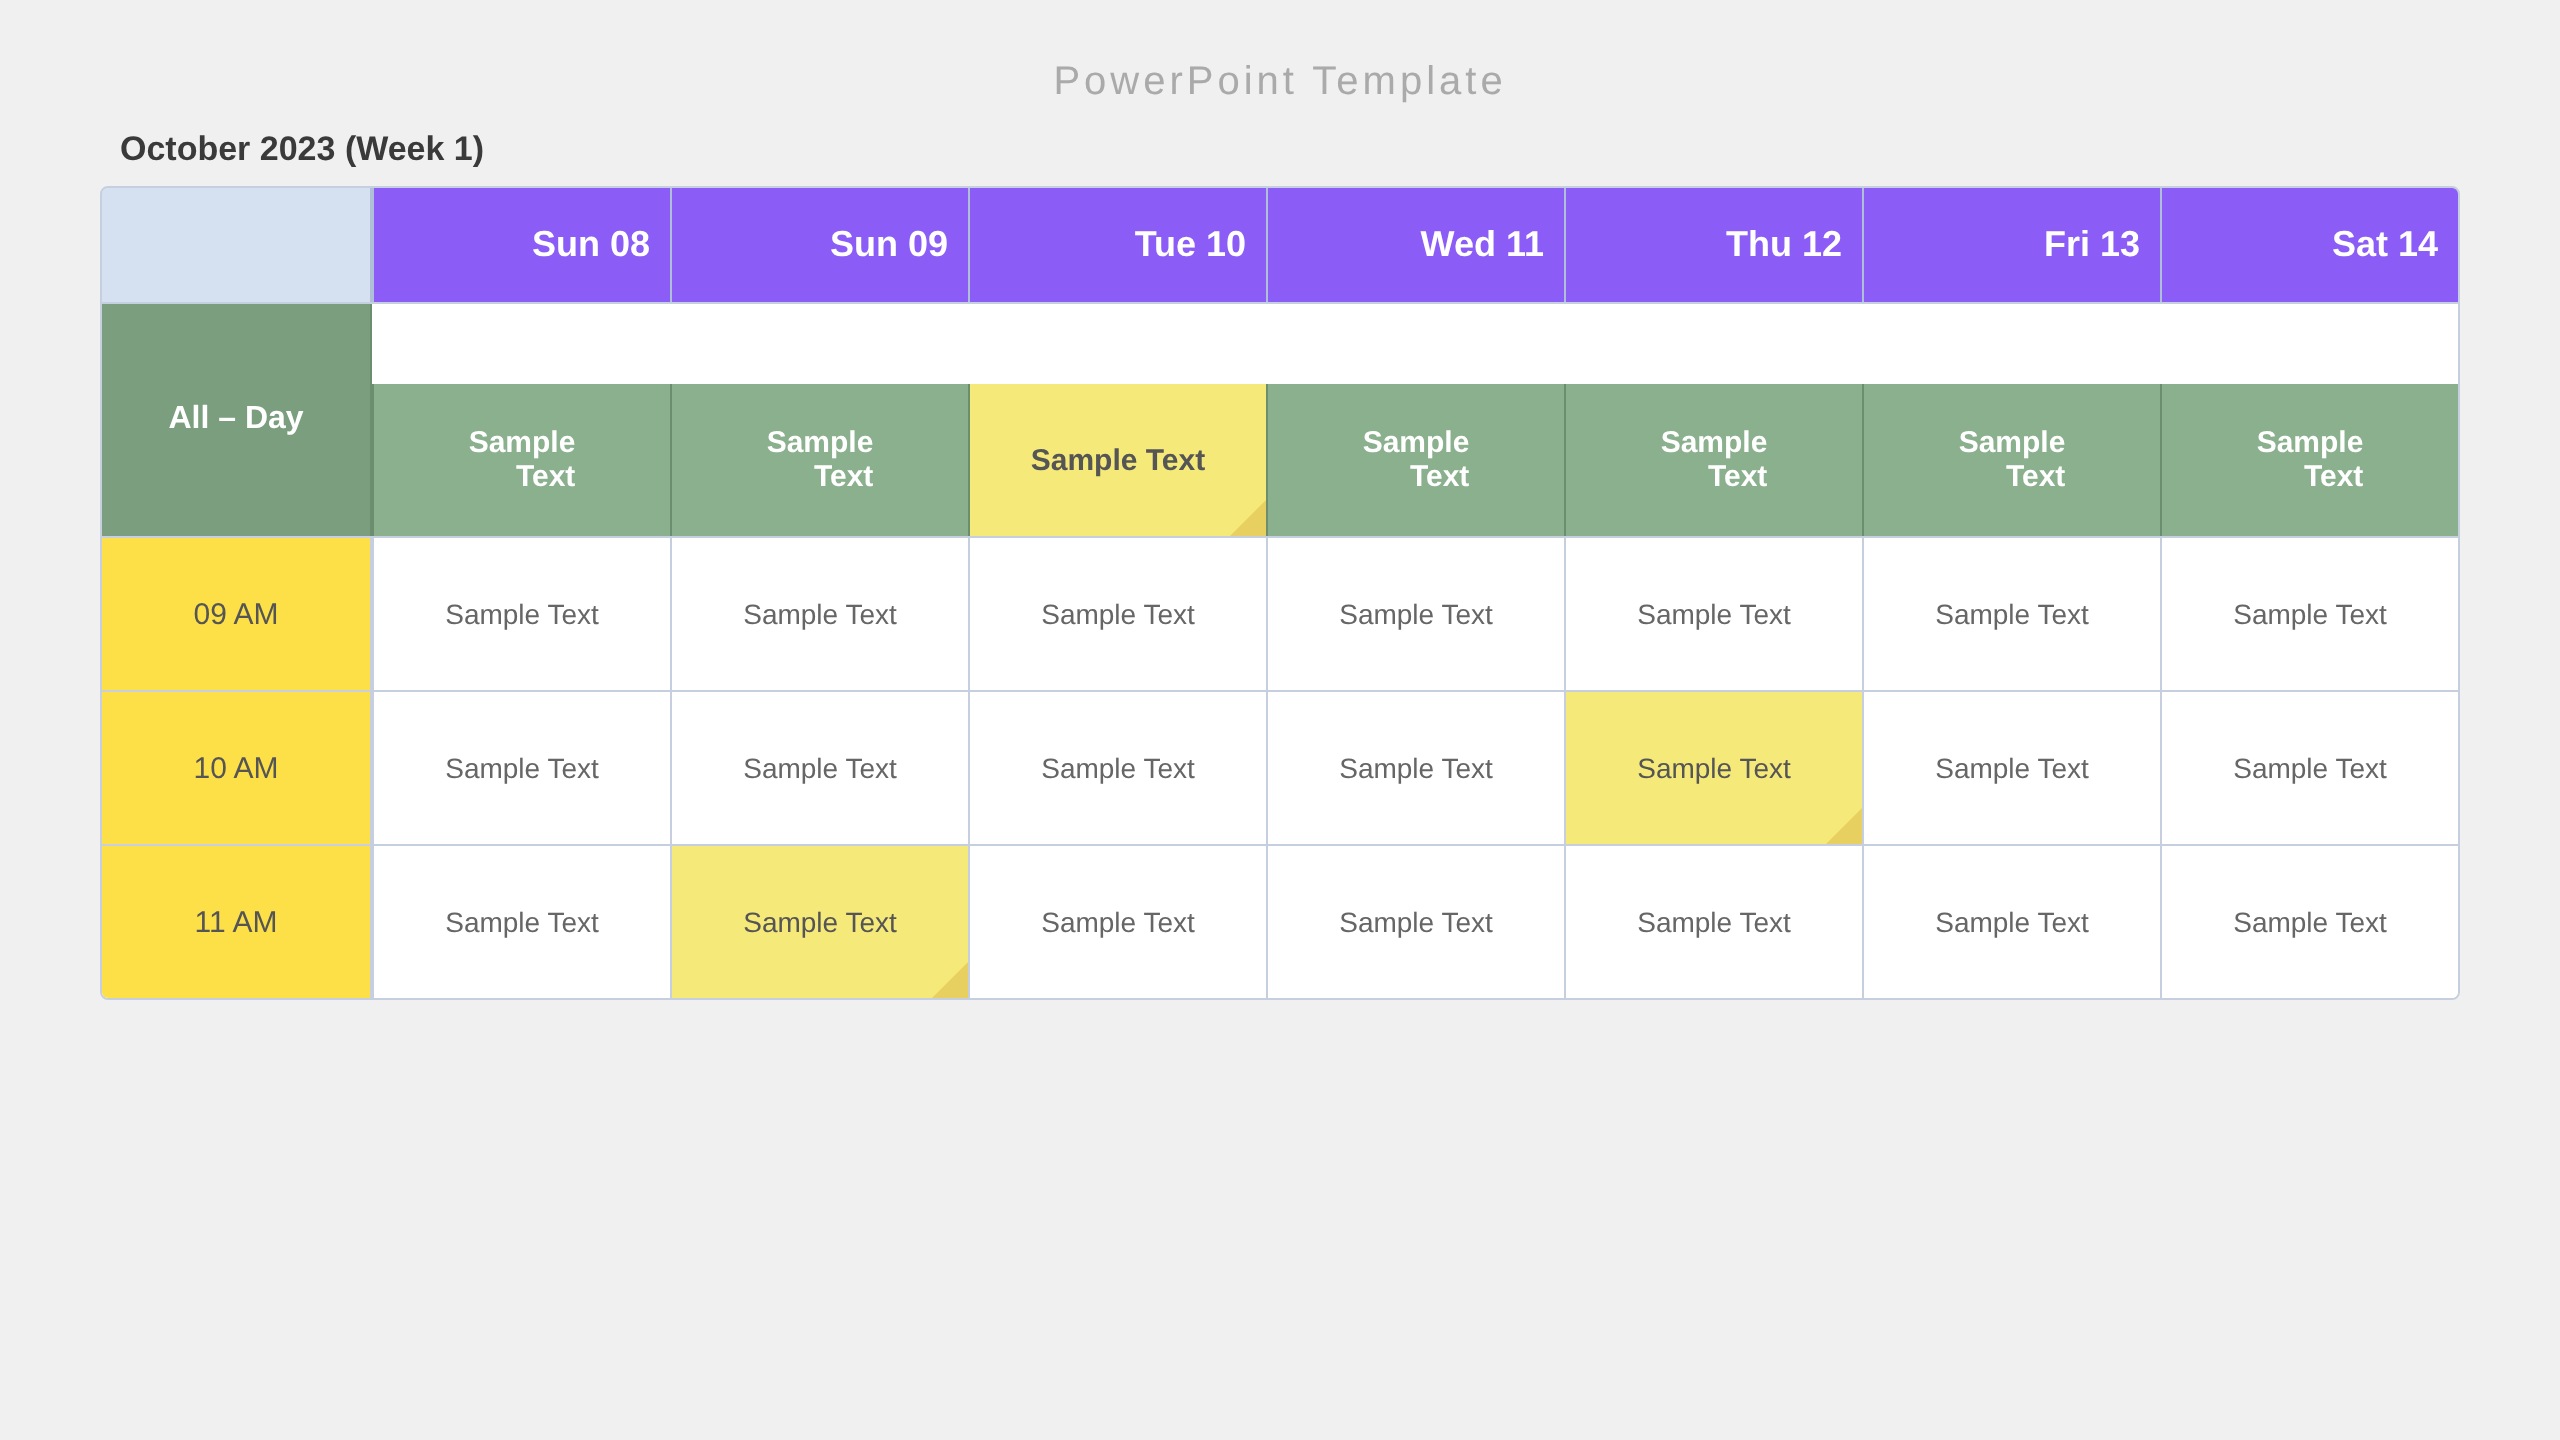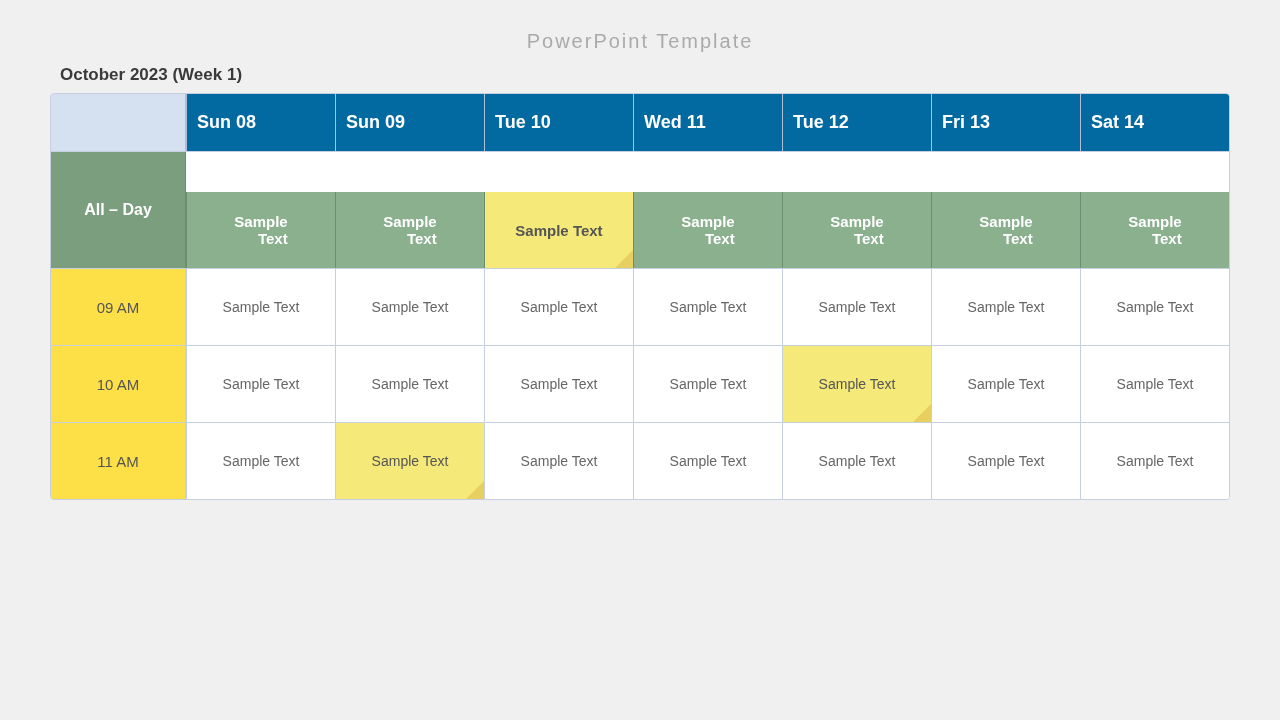--- a/index.html
+++ b/index.html
@@ -62,25 +62,25 @@
       grid-template-columns: 135px repeat(7, 1fr);
       background: #c5d3e8;
     }
 
     .cal-header-empty {
       background: #d5e0f0;
       border-right: 1.5px solid #b0bfd8;
     }
 
     .cal-header-day {
-      background: #0369a1;
+      background: #8b5cf6;
       color: #fff;
       font-size: 18px;
       font-weight: 700;
-      text-align: left;
+      text-align: right;
       padding: 18px 10px;
       border-left: 1.5px solid #b0bfd8;
     }
 
     
     .cal-allday {
       display: grid;
       grid-template-columns: 135px repeat(7, 1fr);
       border-top: 1.5px solid #c5cfe0;
     }
@@ -201,21 +201,21 @@
   <p class="week-label">October  2023 (Week 1)</p>
 
   <div class="calendar-wrapper">
 
     <div class="cal-header">
       <div class="cal-header-empty"></div>
       <div class="cal-header-day">Sun 08</div>
       <div class="cal-header-day">Sun 09</div>
       <div class="cal-header-day">Tue 10</div>
       <div class="cal-header-day">Wed 11</div>
-      <div class="cal-header-day">Tue 12</div>
+      <div class="cal-header-day">Thu 12</div>
       <div class="cal-header-day">Fri 13</div>
       <div class="cal-header-day">Sat 14</div>
     </div>
 
     <div class="cal-allday">
       <div class="allday-label">All – Day</div>
       <div class="allday-cell">Sample<br>Text</div>
       <div class="allday-cell">Sample<br>Text</div>
       <div class="allday-cell sticky-note">Sample Text</div>
       <div class="allday-cell">Sample<br>Text</div>

